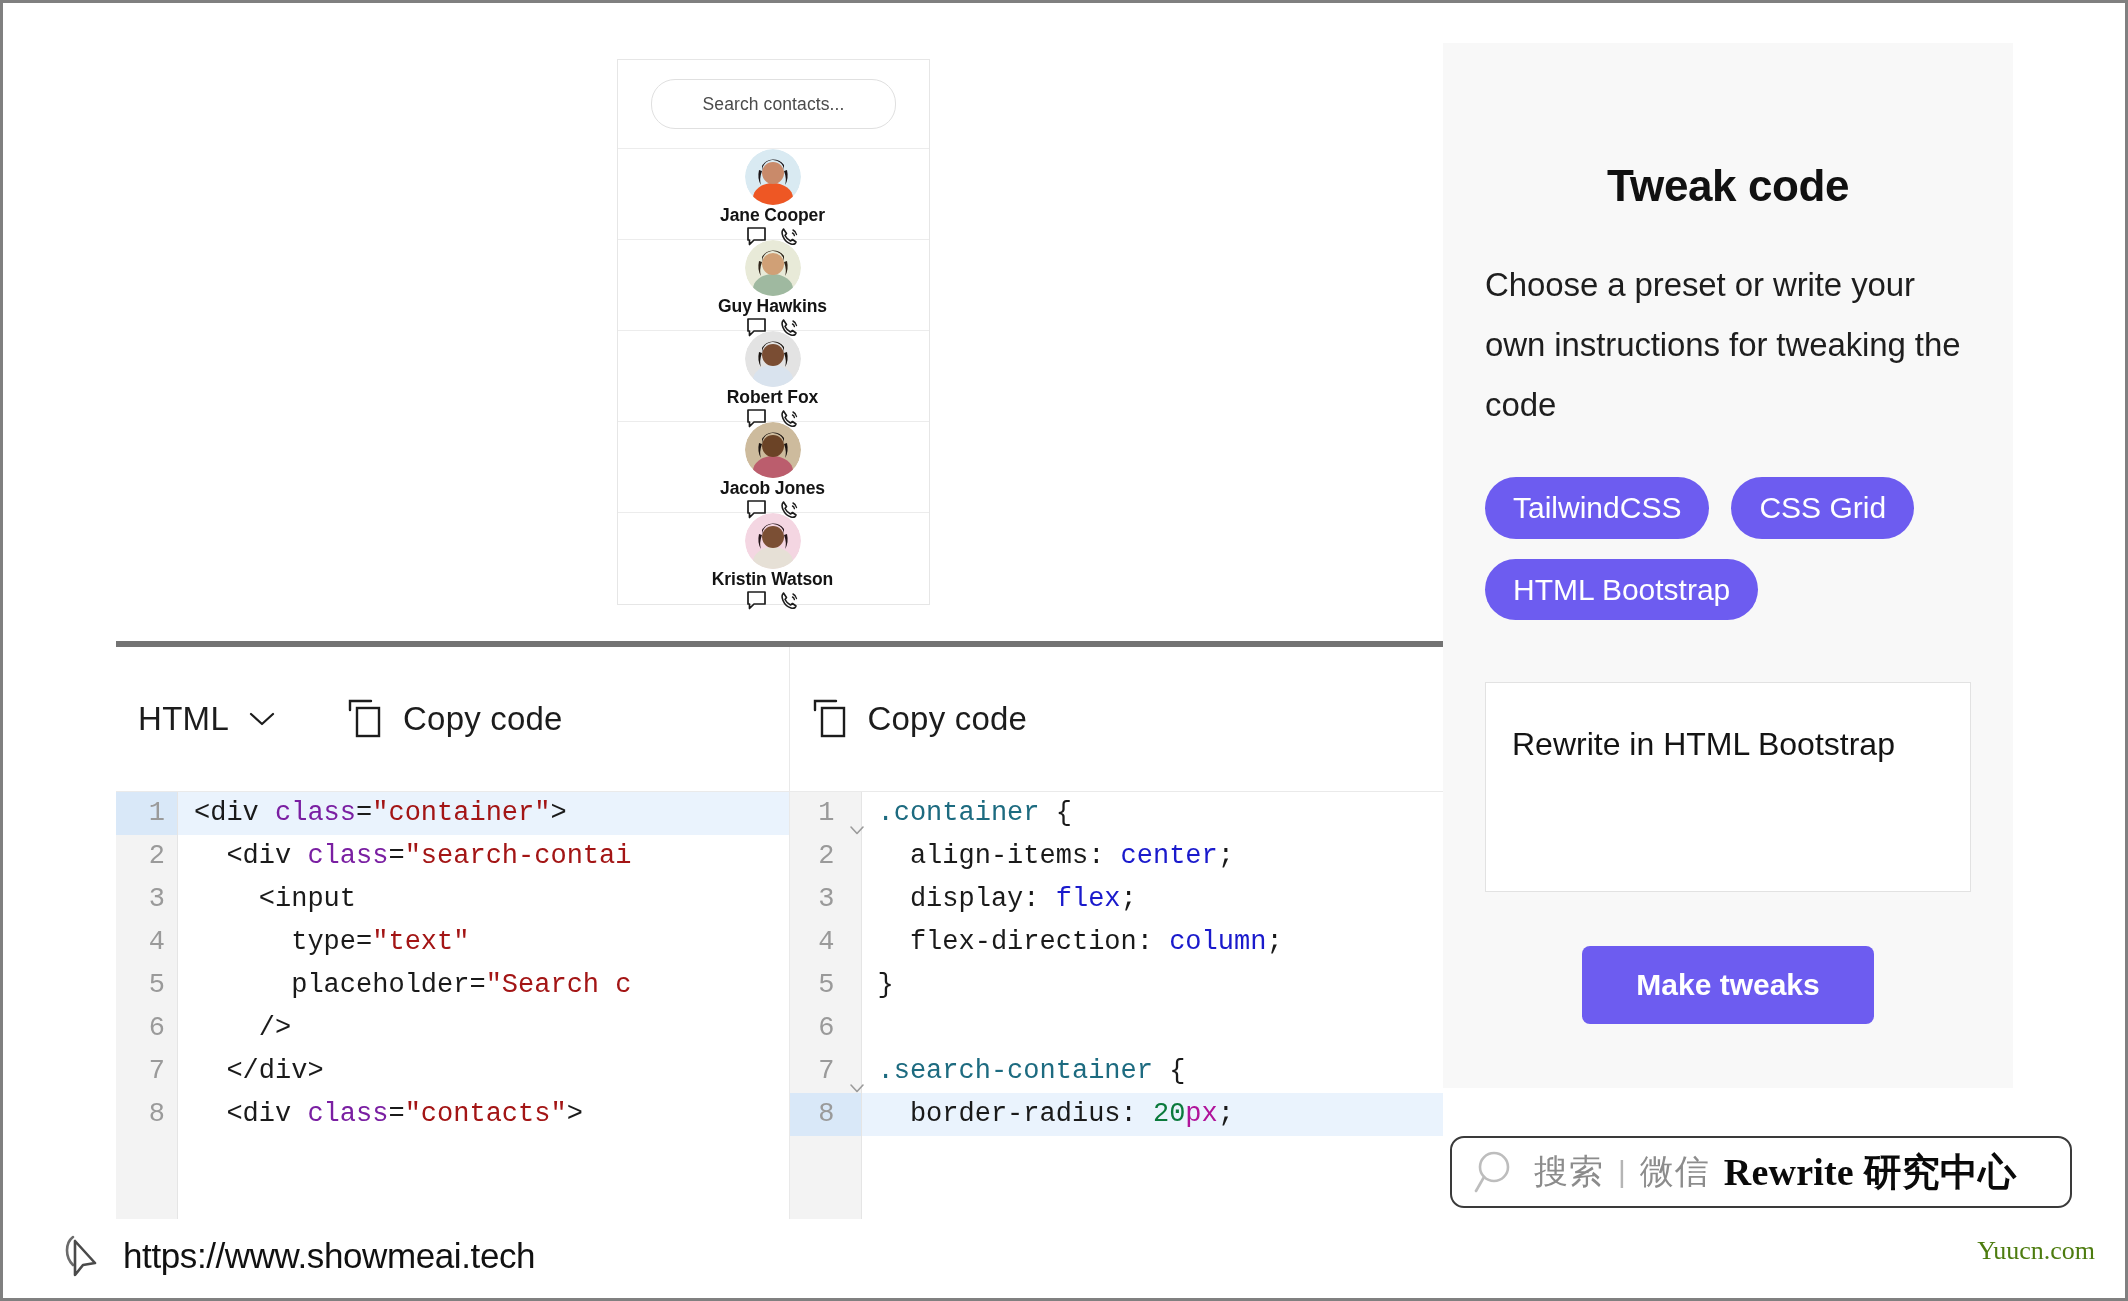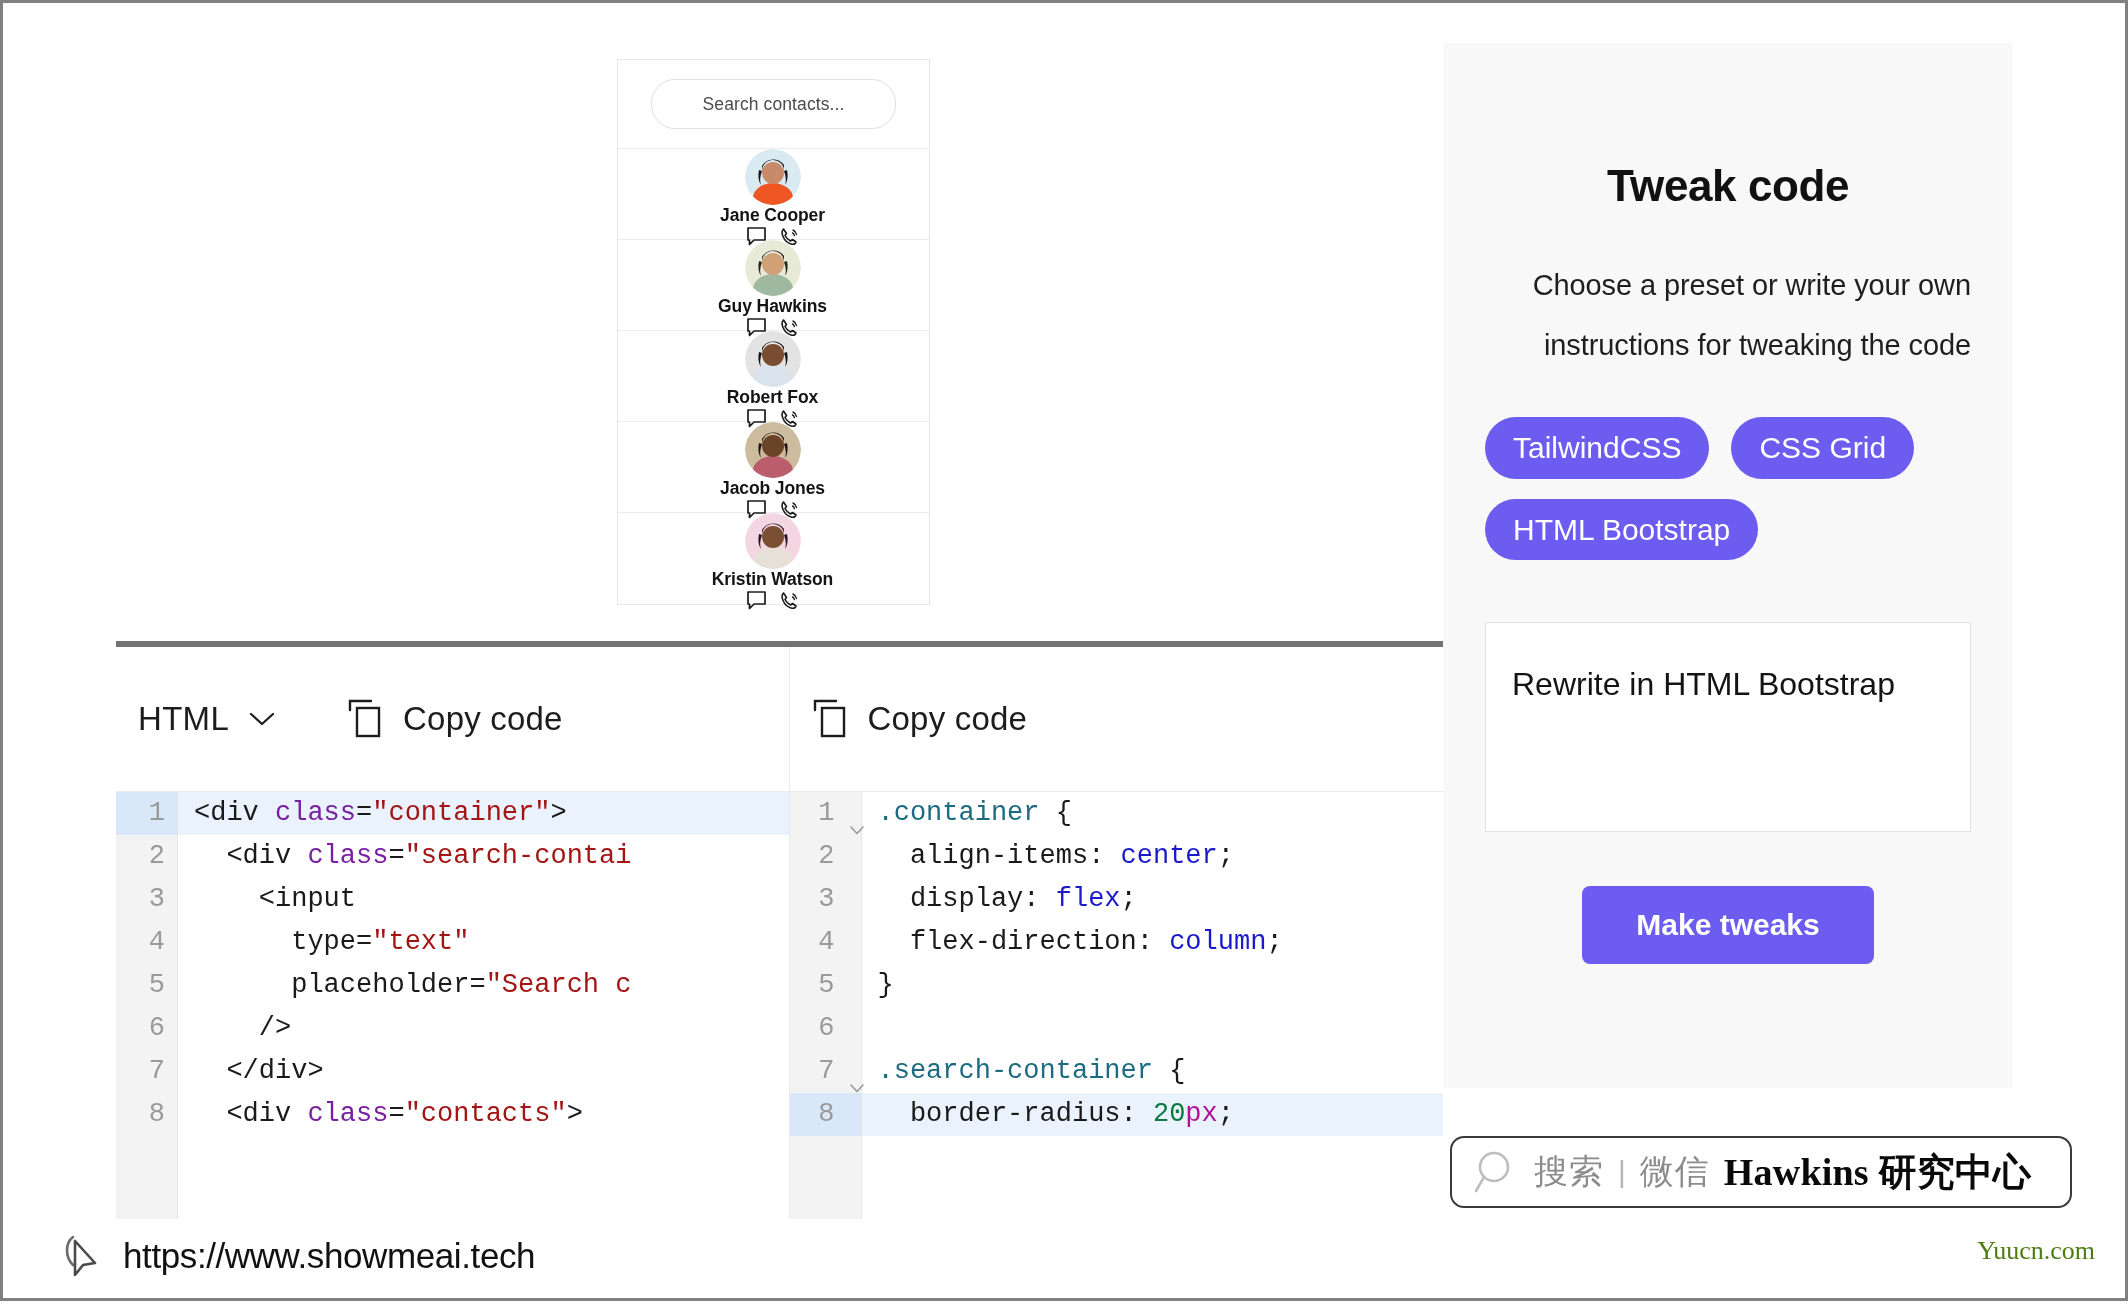--- a/index.html
+++ b/index.html
@@ -219,22 +219,22 @@
   .tweak-title {
     margin-top: 118px;
     text-align: center;
     font-size: 44px;
     font-weight: 700;
     color: #111111;
     letter-spacing: -0.4px;
   }
   .tweak-sub {
     margin-top: 44px;
-    text-align: right;
-    font-size: 29px;
+    text-align: left;
+    font-size: 33px;
     line-height: 60px;
     color: #1e1e1e;
     letter-spacing: -0.1px;
   }
   .preset-row {
     margin-top: 42px;
     display: flex;
     flex-wrap: wrap;
     gap: 20px 22px;
     justify-content: flex-start;
@@ -563,21 +563,21 @@
   <div class="wm-bar">
     <span class="wm-glass">
       <svg viewBox="0 0 46 46" width="46" height="46">
         <circle cx="20" cy="18" r="14" fill="none" stroke="#bdbdbd" stroke-width="2.6"></circle>
         <line x1="10" y1="28" x2="2" y2="42" stroke="#bdbdbd" stroke-width="2.6" stroke-linecap="round"></line>
       </svg>
     </span>
     <span class="wm-cn">搜索</span>
     <span class="wm-div">|</span>
     <span class="wm-cn">微信</span>
-    <span class="wm-brand">Hawkins 研究中心</span>
+    <span class="wm-brand">Rewrite 研究中心</span>
   </div>
 
   <div class="footer-url">
     <span class="cursor-icon">
       <svg viewBox="0 0 46 50" width="46" height="50">
         <path d="M12 6 C4 12, 4 26, 12 34" fill="none" stroke="#6b6b6b" stroke-width="2.6" stroke-linecap="round"></path>
         <path d="M14 10 L14 44 L22 34 L34 32 Z" fill="none" stroke="#4a4a4a" stroke-width="2.6" stroke-linejoin="round"></path>
       </svg>
     </span>
     <span class="url-text">https://www.showmeai.tech</span>

